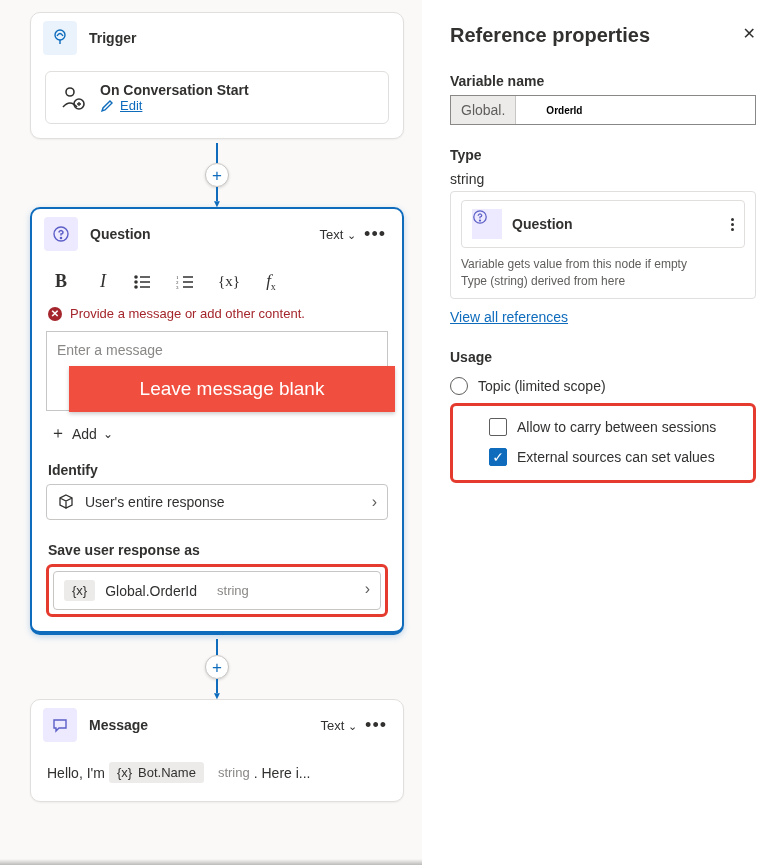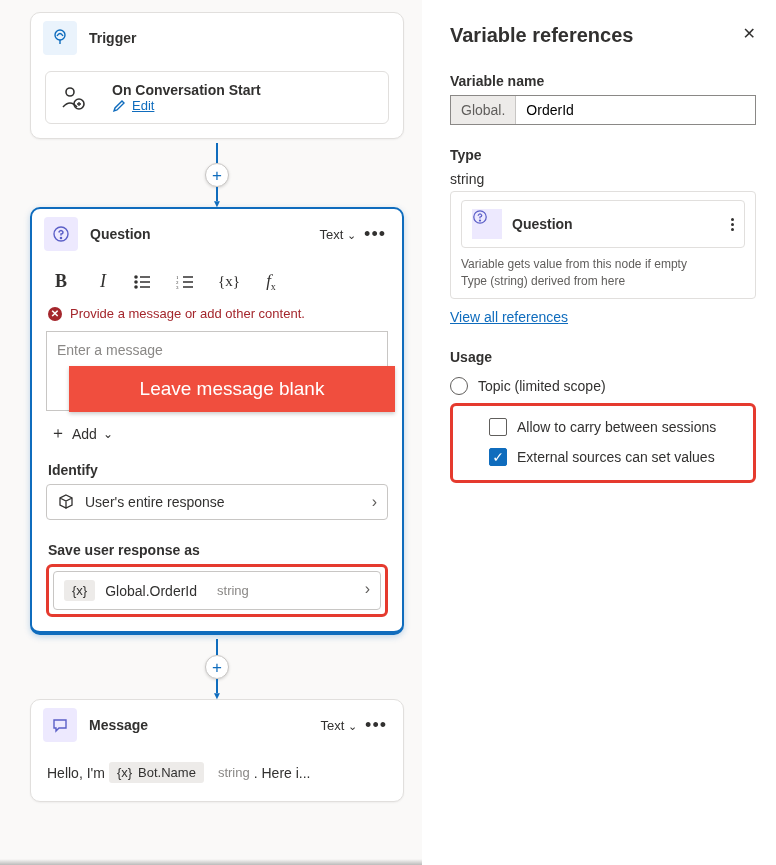--- a/index.html
+++ b/index.html
@@ -54,21 +54,21 @@
   .iconbox.blue { background: #eaf3fc; color:#0f6cbd; }
   .iconbox.lavender { background: #ede9fe; color:#5b5fc7; stroke:#5b5fc7;}
   .card-header h3 { font-size: 14px; font-weight: 600; flex:1;}
   .card-body { padding: 8px 14px 14px; }
 
   .trigger-sub {
     border:1px solid #e1dfdd;
     border-radius:6px;
     padding:10px 14px;
     display:flex;
-    gap:26px;
+    gap:14px;
     align-items:center;
     text-align:center;
   }
   .trigger-sub .sub-text { font-weight:600; font-size:14px;}
   .trigger-sub .edit-link { color:#0f6cbd; text-decoration:underline; font-size:13px; display:flex; gap:6px; align-items:center;}
   .trigger-sub svg.pencil { width:14px;height:14px; }
   .trigger-person-icon { width:26px; height:26px; }
 
   .arrow-col { display:flex; flex-direction:column; align-items:center; }
   .arrow-line { width:2px; background:#0f6cbd; }
@@ -130,23 +130,23 @@
   .var-chip{display:inline-flex;align-items:center;gap:6px;background:#edebe9;border-radius:3px;padding:3px 8px;font-size:13px;}
   .type-chip{color:#8a8886;font-size:13px;padding-left:10px;}
   .red-highlight{border:3px solid #e53a2e;border-radius:6px;padding:4px;}
 
   .msg-text{padding:4px 2px;font-size:14px;display:flex;align-items:center;flex-wrap:nowrap;gap:4px;}
 
   
   .panel h2{font-size:20px;font-weight:600;margin-bottom:20px;}
   .panel-top{display:flex;justify-content:space-between;align-items:flex-start;}
   .field-label{font-size:14px;font-weight:600;margin:6px 0 6px;}
-  .varname-input{display:flex;border:1px solid #8a8886;}
+  .varname-input{display:flex;border:1px solid #8a8886;gap:20px;}
   .varname-input .prefix{background:#edebe9;border-right:1px solid #c8c6c4;padding:6px 10px;color:#605e5c;font-size:14px;}
-  .varname-input input{border:none;outline:none;padding:6px 10px;font-size:14px;flex:1;}
+  .varname-input input{border:none;outline:none;padding:6px 10px;font-size:10px;flex:1;font-weight:bold;}
   .plain-val{font-size:14px;padding:2px 0 4px;}
 
   .ref-card{border:1px solid #e1dfdd;border-radius:4px;padding:8px 10px;}
   .ref-inner{border:1px solid #e1dfdd;border-radius:4px;padding:8px 10px;display:flex;align-items:center;gap:10px;}
   .ref-inner .iconbox{width:30px;height:30px;}
   .ref-inner .t{font-weight:600;font-size:14px;flex:1;}
   .ref-sub{font-size:12px;color:#605e5c;margin-top:8px;line-height:1.4;}
   .link{color:#0f6cbd;text-decoration:underline;font-size:14px;display:inline-block;margin-top:10px;}
 
   .radio-row,.check-row{display:flex;align-items:center;gap:10px;font-size:14px;padding:6px 0;}
@@ -315,21 +315,21 @@
         <span class="type-chip">string</span>
         <span>. Here i...</span>
       </div>
     </div>
   </div>
   <div class="scrollshadow"></div>
 </div>
 
 <div class="panel">
   <div class="panel-top">
-    <h2>Variable references</h2>
+    <h2>Reference properties</h2>
     <span style="font-size:16px;cursor:pointer;">✕</span>
   </div>
 
   <div class="field-label">Variable name</div>
   <div class="varname-input">
     <div class="prefix">Global.</div>
     <input type="text" value="OrderId" style="">
   </div>
 
   <div class="field-label" style="margin-top:22px">Type</div>

